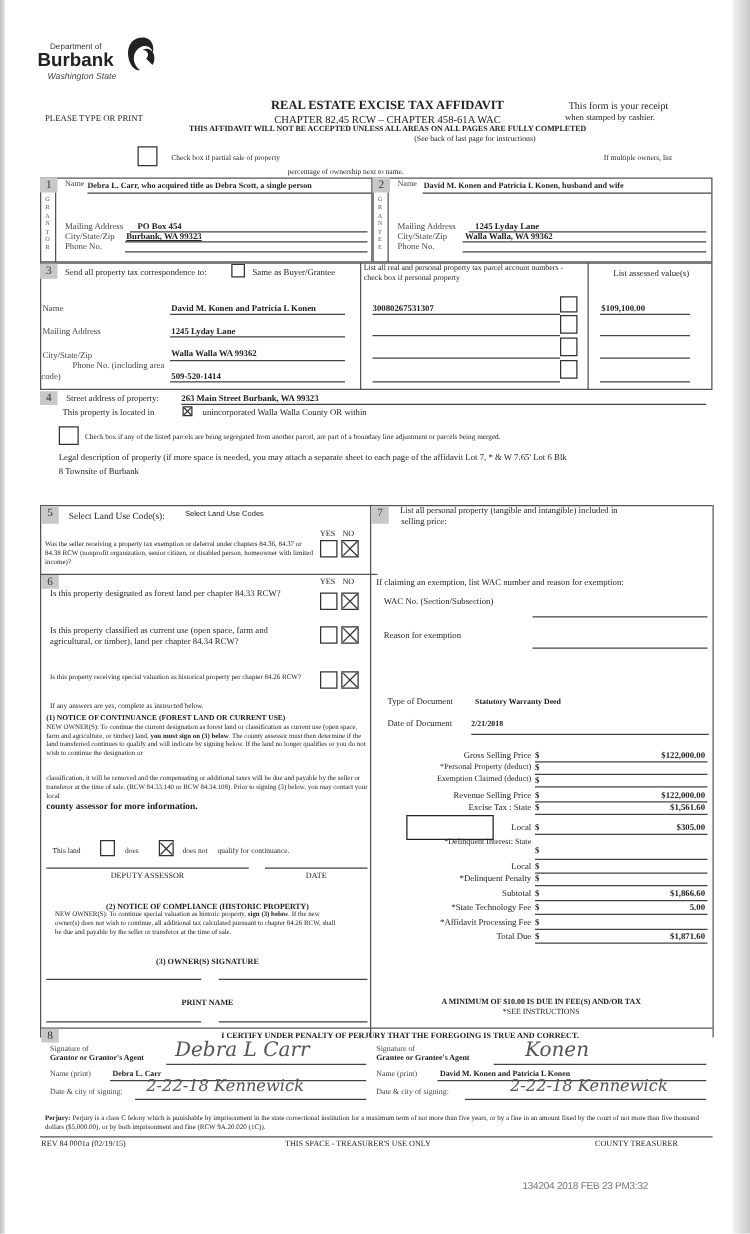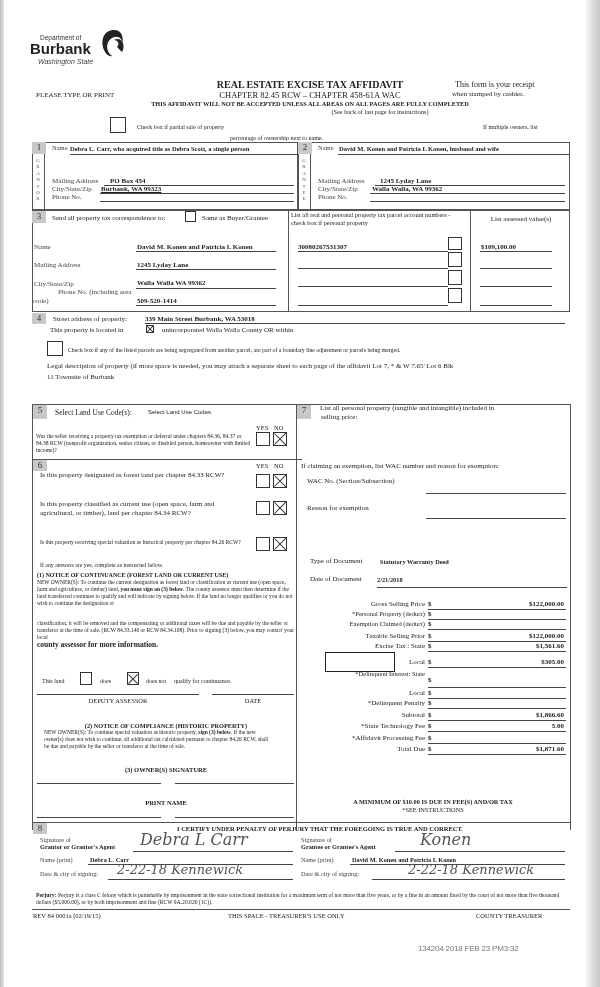--- a/index.html
+++ b/index.html
@@ -120,29 +120,29 @@
 <div class="hl" style="left:480px;top:268px;width:72px;"></div>
 <div class="hl" style="left:298px;top:286px;width:150px;"></div>
 <div class="cb" style="left:448px;top:270px;width:14px;height:15px;"></div>
 <div class="hl" style="left:480px;top:286px;width:72px;"></div>
 <div class="hl" style="left:298px;top:305px;width:150px;"></div>
 <div class="cb" style="left:448px;top:288px;width:14px;height:15px;"></div>
 <div class="hl" style="left:480px;top:305px;width:72px;"></div>
 
 <div class="secnum" style="left:32px;top:313px;width:14px;height:11px;">4</div>
 <div class="abs" style="left:53px;top:315px;">Street address of property:</div>
-<div class="abs val" style="left:145px;top:315px;">339 Main Street Burbank, WA   53018</div>
+<div class="abs val" style="left:145px;top:315px;">263 Main Street Burbank, WA   99323</div>
 <div class="hl" style="left:145px;top:323px;width:420px;"></div>
 <div class="abs" style="left:50px;top:326px;">This property is located in</div>
 <div class="cb x" style="left:146px;top:325px;width:8px;height:8px;"></div>
 <div class="abs" style="left:162px;top:326px;">unincorporated Walla Walla County   OR within</div>
 <div class="cb" style="left:47px;top:341px;width:16px;height:15px;"></div>
 <div class="abs" style="left:68px;top:347px;font-size:5.8px;">Check box if any of the listed parcels are being segregated from another parcel, are part of a boundary line adjustment or parcels being merged.</div>
 <div class="abs" style="left:47px;top:362px;font-size:7px;">Legal description of property (if more space is needed, you may attach a separate sheet to each page of the affidavit Lot 7, * &amp; W 7.65' Lot 6 Blk</div>
-<div class="abs" style="left:47px;top:373px;font-size:7px;">11 Townsite of Burbank</div>
+<div class="abs" style="left:47px;top:373px;font-size:7px;">8 Townsite of Burbank</div>
 
 <div class="hl" style="left:32px;top:404px;width:538px;background:#555;"></div>
 <div class="vl" style="left:32px;top:404px;height:426px;"></div>
 <div class="vl" style="left:296px;top:404px;height:426px;"></div>
 <div class="vl" style="left:570px;top:404px;height:426px;"></div>
 
 <div class="secnum" style="left:33px;top:405px;width:14px;height:14px;">5</div>
 <div class="abs" style="left:55px;top:408px;font-size:7.5px;">Select Land Use Code(s):</div>
 <div class="abs sans" style="left:148px;top:409px;font-size:6px;">Select Land Use Codes</div>
 <div class="abs" style="left:256px;top:424px;font-size:6.5px;">YES</div>
@@ -220,21 +220,21 @@
   <div class="hl" style="left:128px;top:9px;width:138px;"></div>
 
   <div class="abs r" style="left:0;top:10px;width:125px;font-size:6.5px;">*Personal Property (deduct)</div>
   <div class="abs b" style="left:128px;top:10px;font-size:7px;">$</div>
   <div class="hl" style="left:128px;top:19px;width:138px;"></div>
 
   <div class="abs r" style="left:0;top:20px;width:125px;font-size:6.5px;">Exemption Claimed (deduct)</div>
   <div class="abs b" style="left:128px;top:20px;font-size:7px;">$</div>
   <div class="hl" style="left:128px;top:29px;width:138px;"></div>
 
-  <div class="abs r" style="left:0;top:32px;width:125px;font-size:7px;">Taxable Selling Prior</div>
+  <div class="abs r" style="left:0;top:32px;width:125px;font-size:7px;">Revenue Selling Price</div>
   <div class="abs b" style="left:128px;top:32px;font-size:7px;">$</div>
   <div class="abs val r" style="left:140px;top:32px;width:124px;">$122,000.00</div>
   <div class="hl" style="left:128px;top:41px;width:138px;"></div>
 
   <div class="abs r" style="left:0;top:42px;width:125px;font-size:7px;">Excise Tax : State</div>
   <div class="abs b" style="left:128px;top:42px;font-size:7px;">$</div>
   <div class="abs val r" style="left:140px;top:42px;width:124px;">$1,561.60</div>
   <div class="hl" style="left:128px;top:51px;width:138px;"></div>
 
   <div class="box" style="left:25px;top:52px;width:70px;height:20px;border-color:#222;"></div>

